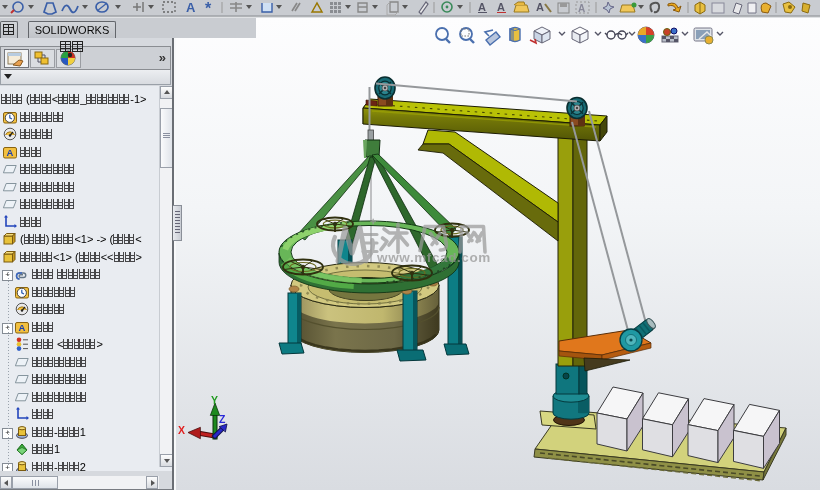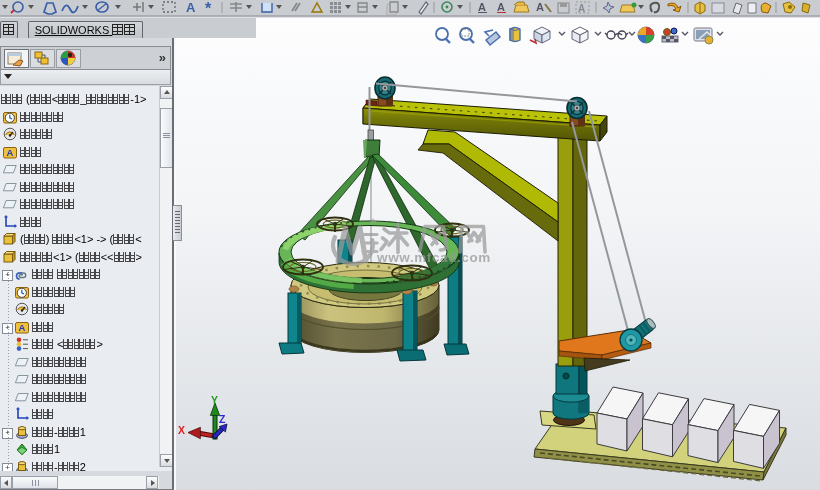--- a/index.html
+++ b/index.html
@@ -379,21 +379,21 @@
       <path d="M748,3 l8,0 l0,10 l-8,0 z" fill="#f0f0f2" stroke="#778"></path>
       <path d="M762,12 q-3,-9 4,-9 l5,3 l-3,7 z" fill="#e8b030" stroke="#8a5a10"></path>
       <line x1="776" y1="2" x2="776" y2="13" stroke="#999"></line>
       <path d="M783,4 l6,-2 l6,5 l-4,6 l-6,-1 z" fill="#e8c040" stroke="#8a6a10"></path>
       <circle cx="790" cy="7" r="2" fill="#8a6a10"></circle>
       <path d="M803,3 l7,2 l-2,8 l-6,-2 z" fill="#d8b030" stroke="#8a6a10"></path>
     </svg>
 
 <div style="position:absolute;left:0;top:18px;width:256px;height:20px;background:#c9ccd1;z-index:20;">
  <div class="swtab" style="left:0;width:18px;"><i class="ht"></i></div>
- <div class="swtab" style="left:28px;width:115px;text-decoration:underline;">SOLIDWORKS <i class="ht"></i><i class="ht"></i></div>
+ <div class="swtab" style="left:28px;width:88px;">SOLIDWORKS <i class="ht"></i><i class="ht"></i></div>
 </div>
  <div style="position:absolute;left:0;top:38px;width:176px;height:452px;background:#d6d9de;z-index:10;">
 
 <div style="position:absolute;left:0;top:8px;width:171px;height:24px;background:#cdd0d5;border:1px solid #8a8d92;box-sizing:border-box;">
  <div style="position:absolute;left:3px;top:2px;width:25px;height:19px;background:#f2f4f6;border:1px solid #70737a;box-sizing:border-box;">
   <svg width="23" height="17">
             <rect x="3" y="3" width="13" height="11" fill="#f6ecd8" stroke="#8a7a5a"></rect>
             <rect x="3" y="3" width="13" height="3" fill="#b8cce0"></rect>
             <path d="M8,15 l6,-5 l4,1 l-3,5 z" fill="#e8a050" stroke="#8a5a20"></path>
           </svg></div>

